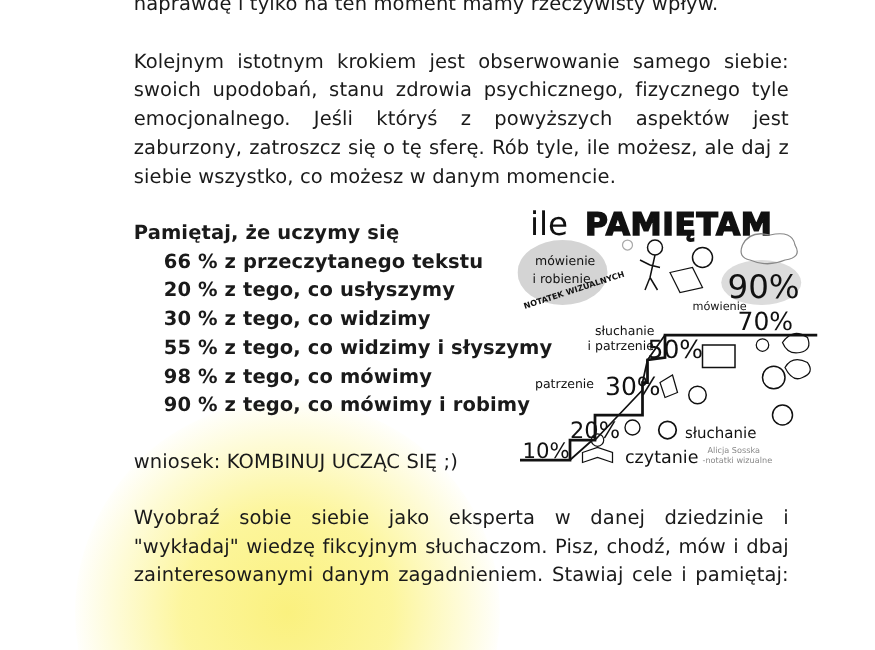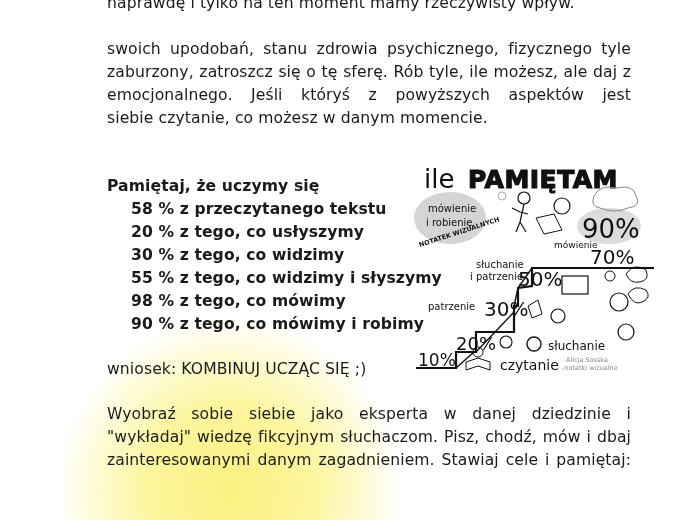--- a/index.html
+++ b/index.html
@@ -31,29 +31,30 @@
   </style>
 </head>
 <body>
 
 <div class="glow"></div>
 
 <div class="page">
   <div class="para p-top">naprawdę i tylko na ten moment mamy rzeczywisty wpływ.</div>
 
   <div class="para p1">
+    <span class="ln">Kolejnym istotnym krokiem jest obserwowanie samego siebie:</span>
     <span class="ln">swoich upodobań, stanu zdrowia psychicznego, fizycznego tyle</span>
+    <span class="ln">emocjonalnego. Jeśli któryś z powyższych aspektów jest</span>
     <span class="ln">zaburzony, zatroszcz się o tę sferę. Rób tyle, ile możesz, ale daj z</span>
-    <span class="ln">emocjonalnego. Jeśli któryś z powyższych aspektów jest</span>
-    <span class="ln last">siebie czytanie, co możesz w danym momencie.</span>
+    <span class="ln last">siebie wszystko, co możesz w danym momencie.</span>
   </div>
 
   <div class="list">
     <span class="intro">Pamiętaj, że uczymy się</span>
-    <span class="item">58 % z przeczytanego tekstu</span>
+    <span class="item">66 % z przeczytanego tekstu</span>
     <span class="item">20 % z tego, co usłyszymy</span>
     <span class="item">30 % z tego, co widzimy</span>
     <span class="item">55 % z tego, co widzimy i słyszymy</span>
     <span class="item">98 % z tego, co mówimy</span>
     <span class="item">90 % z tego, co mówimy i robimy</span>
   </div>
 
   <div class="concl">wniosek: KOMBINUJ UCZĄC SIĘ ;)</div>
 
   <div class="para p2">

